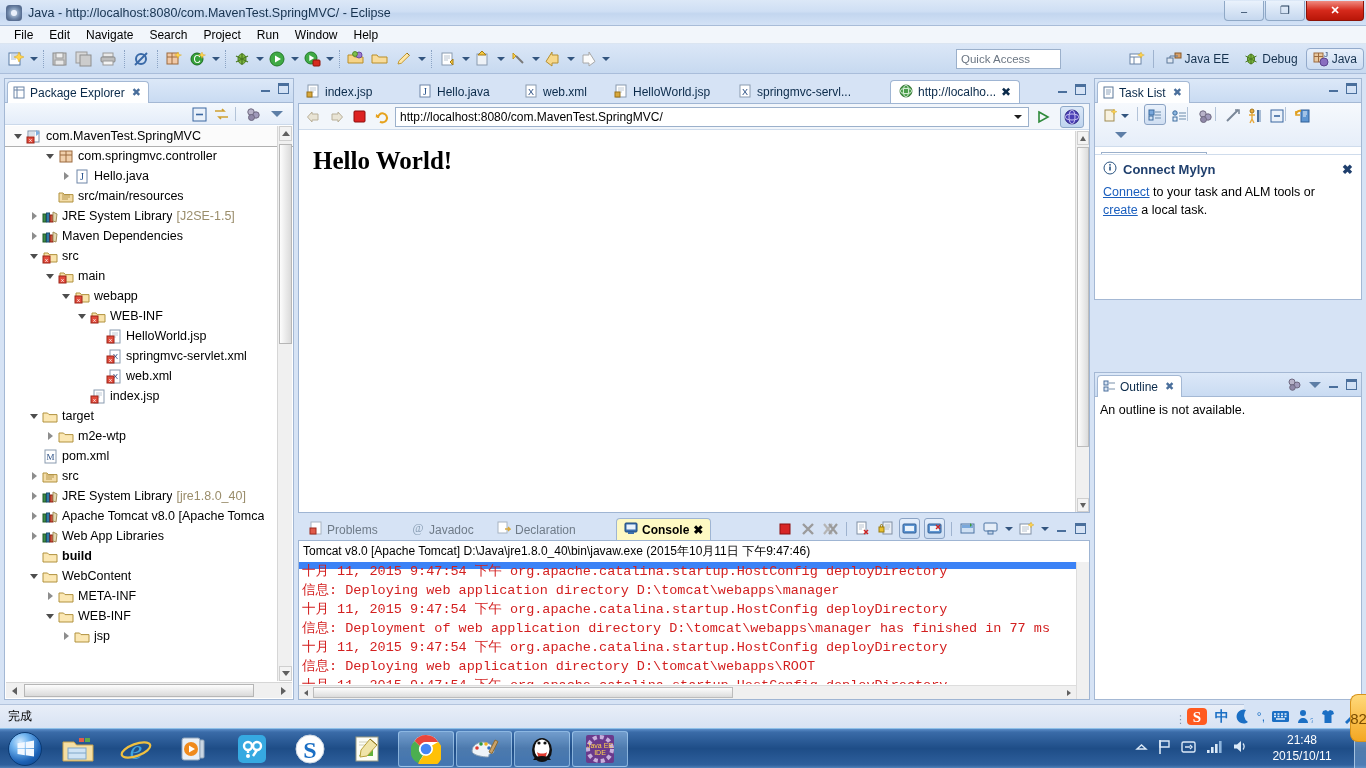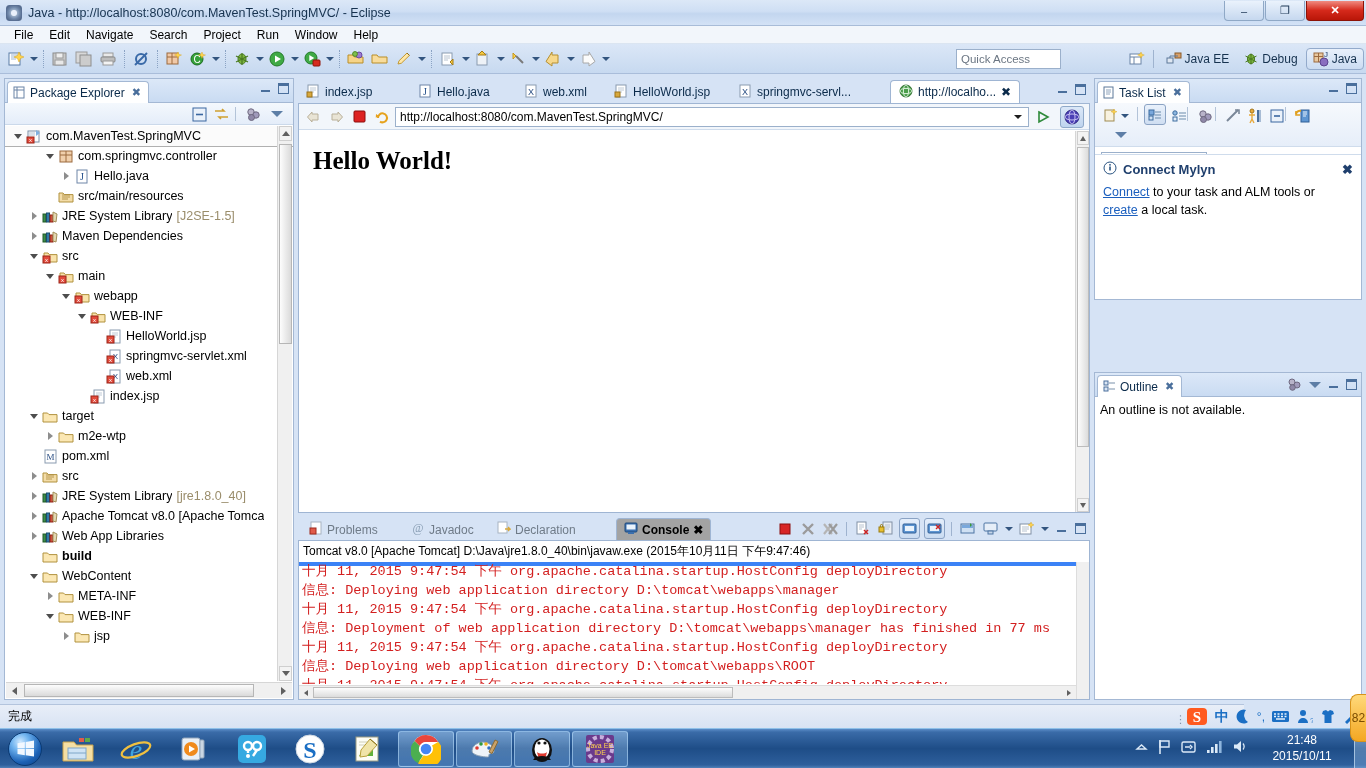--- a/index.html
+++ b/index.html
@@ -185,27 +185,27 @@
   #page-vthumb { position: absolute; left: 1px; top: 16px; width: 12px; height: 300px;
                  background: linear-gradient(to right,#fdfdfd,#dcdcdc); border: 1px solid #bcbcbc; }
 
   
   #console-view { left: 298px; top: 441px; width: 792px; height: 185px;
                   border: none; background: transparent; }
   #console-tabbar { height: 25px; position: relative; }
   .ctab { position: absolute; top: 4px; height: 21px;
           display: flex; align-items: center; gap: 4px; padding: 0 7px;
           font-size: 12px; color: #6f7b88; white-space: nowrap; }
-  .ctab.active { background: #a3a3a3; border: 1px solid #9fb5d3; border-bottom: 1px solid #fff;
+  .ctab.active { background: #fef9c3; border: 1px solid #9fb5d3; border-bottom: 1px solid #fff;
                  border-radius: 4px 4px 0 0; top: 3px; height: 23px; color: #000; font-weight: bold; }
   #console-tools { position: absolute; right: 2px; top: 3px; display: flex; align-items: center; gap: 2px; }
   #console-body { position: absolute; top: 25px; left: 0; right: 0; bottom: 0;
                   background: #fff; border: 1px solid #9fb5d3; }
   #console-header { font-size: 12px; color: #000; padding: 2px 4px;
-                    border-bottom: 4px solid #3b82f6; white-space: nowrap; }
+                    border-bottom: 7px solid #3b82f6; white-space: nowrap; }
   #console-out { position: absolute; top: 21px; left: 0; right: 13px; bottom: 15px;
                  overflow: hidden; font-family: "Liberation Mono", monospace;
                  font-size: 13.5px; line-height: 19px; color: #d32020; padding-left: 3px; }
   #console-out div { white-space: nowrap; }
   #console-hscroll { position: absolute; left: 0; right: 13px; bottom: 0; height: 14px;
                      background: #f0f0f0; border-top: 1px solid #ddd; }
   #console-hthumb { position: absolute; left: 14px; top: 1px; width: 420px; height: 11px;
                     background: linear-gradient(to bottom,#fdfdfd,#dcdcdc); border: 1px solid #bcbcbc; }
   #console-vscroll { position: absolute; right: 0; top: 21px; bottom: 0; width: 13px;
                      background: #f0f0f0; border-left: 1px solid #ddd; }
@@ -291,21 +291,21 @@
     position: absolute; right: 0; top: 728px; width: 12px; height: 40px;
     background: linear-gradient(to bottom, rgba(220,240,255,.38), rgba(150,195,240,.28));
     border-left: 1px solid rgba(220,240,255,.6);
   }
   
   #right-nub {
     position: absolute; right: 0; top: 620px; width: 16px; height: 48px;
     background: linear-gradient(to bottom,#ffd97a,#f4a722);
     border: 1px solid #d8931a; border-right: none;
     border-radius: 8px 0 0 8px;
-    color: #7a4c00; font-size: 12px;
+    color: #7a4c00; font-size: 15px;
     display: flex; align-items: center; justify-content: center;
     z-index: 6;
   }
 </style>
 </head>
 <body>
 
 <div id="titlebar">
   <span class="tb-icon"></span>
   <span class="tb-title">Java - http://localhost:8080/com.MavenTest.SpringMVC/ - Eclipse</span>

